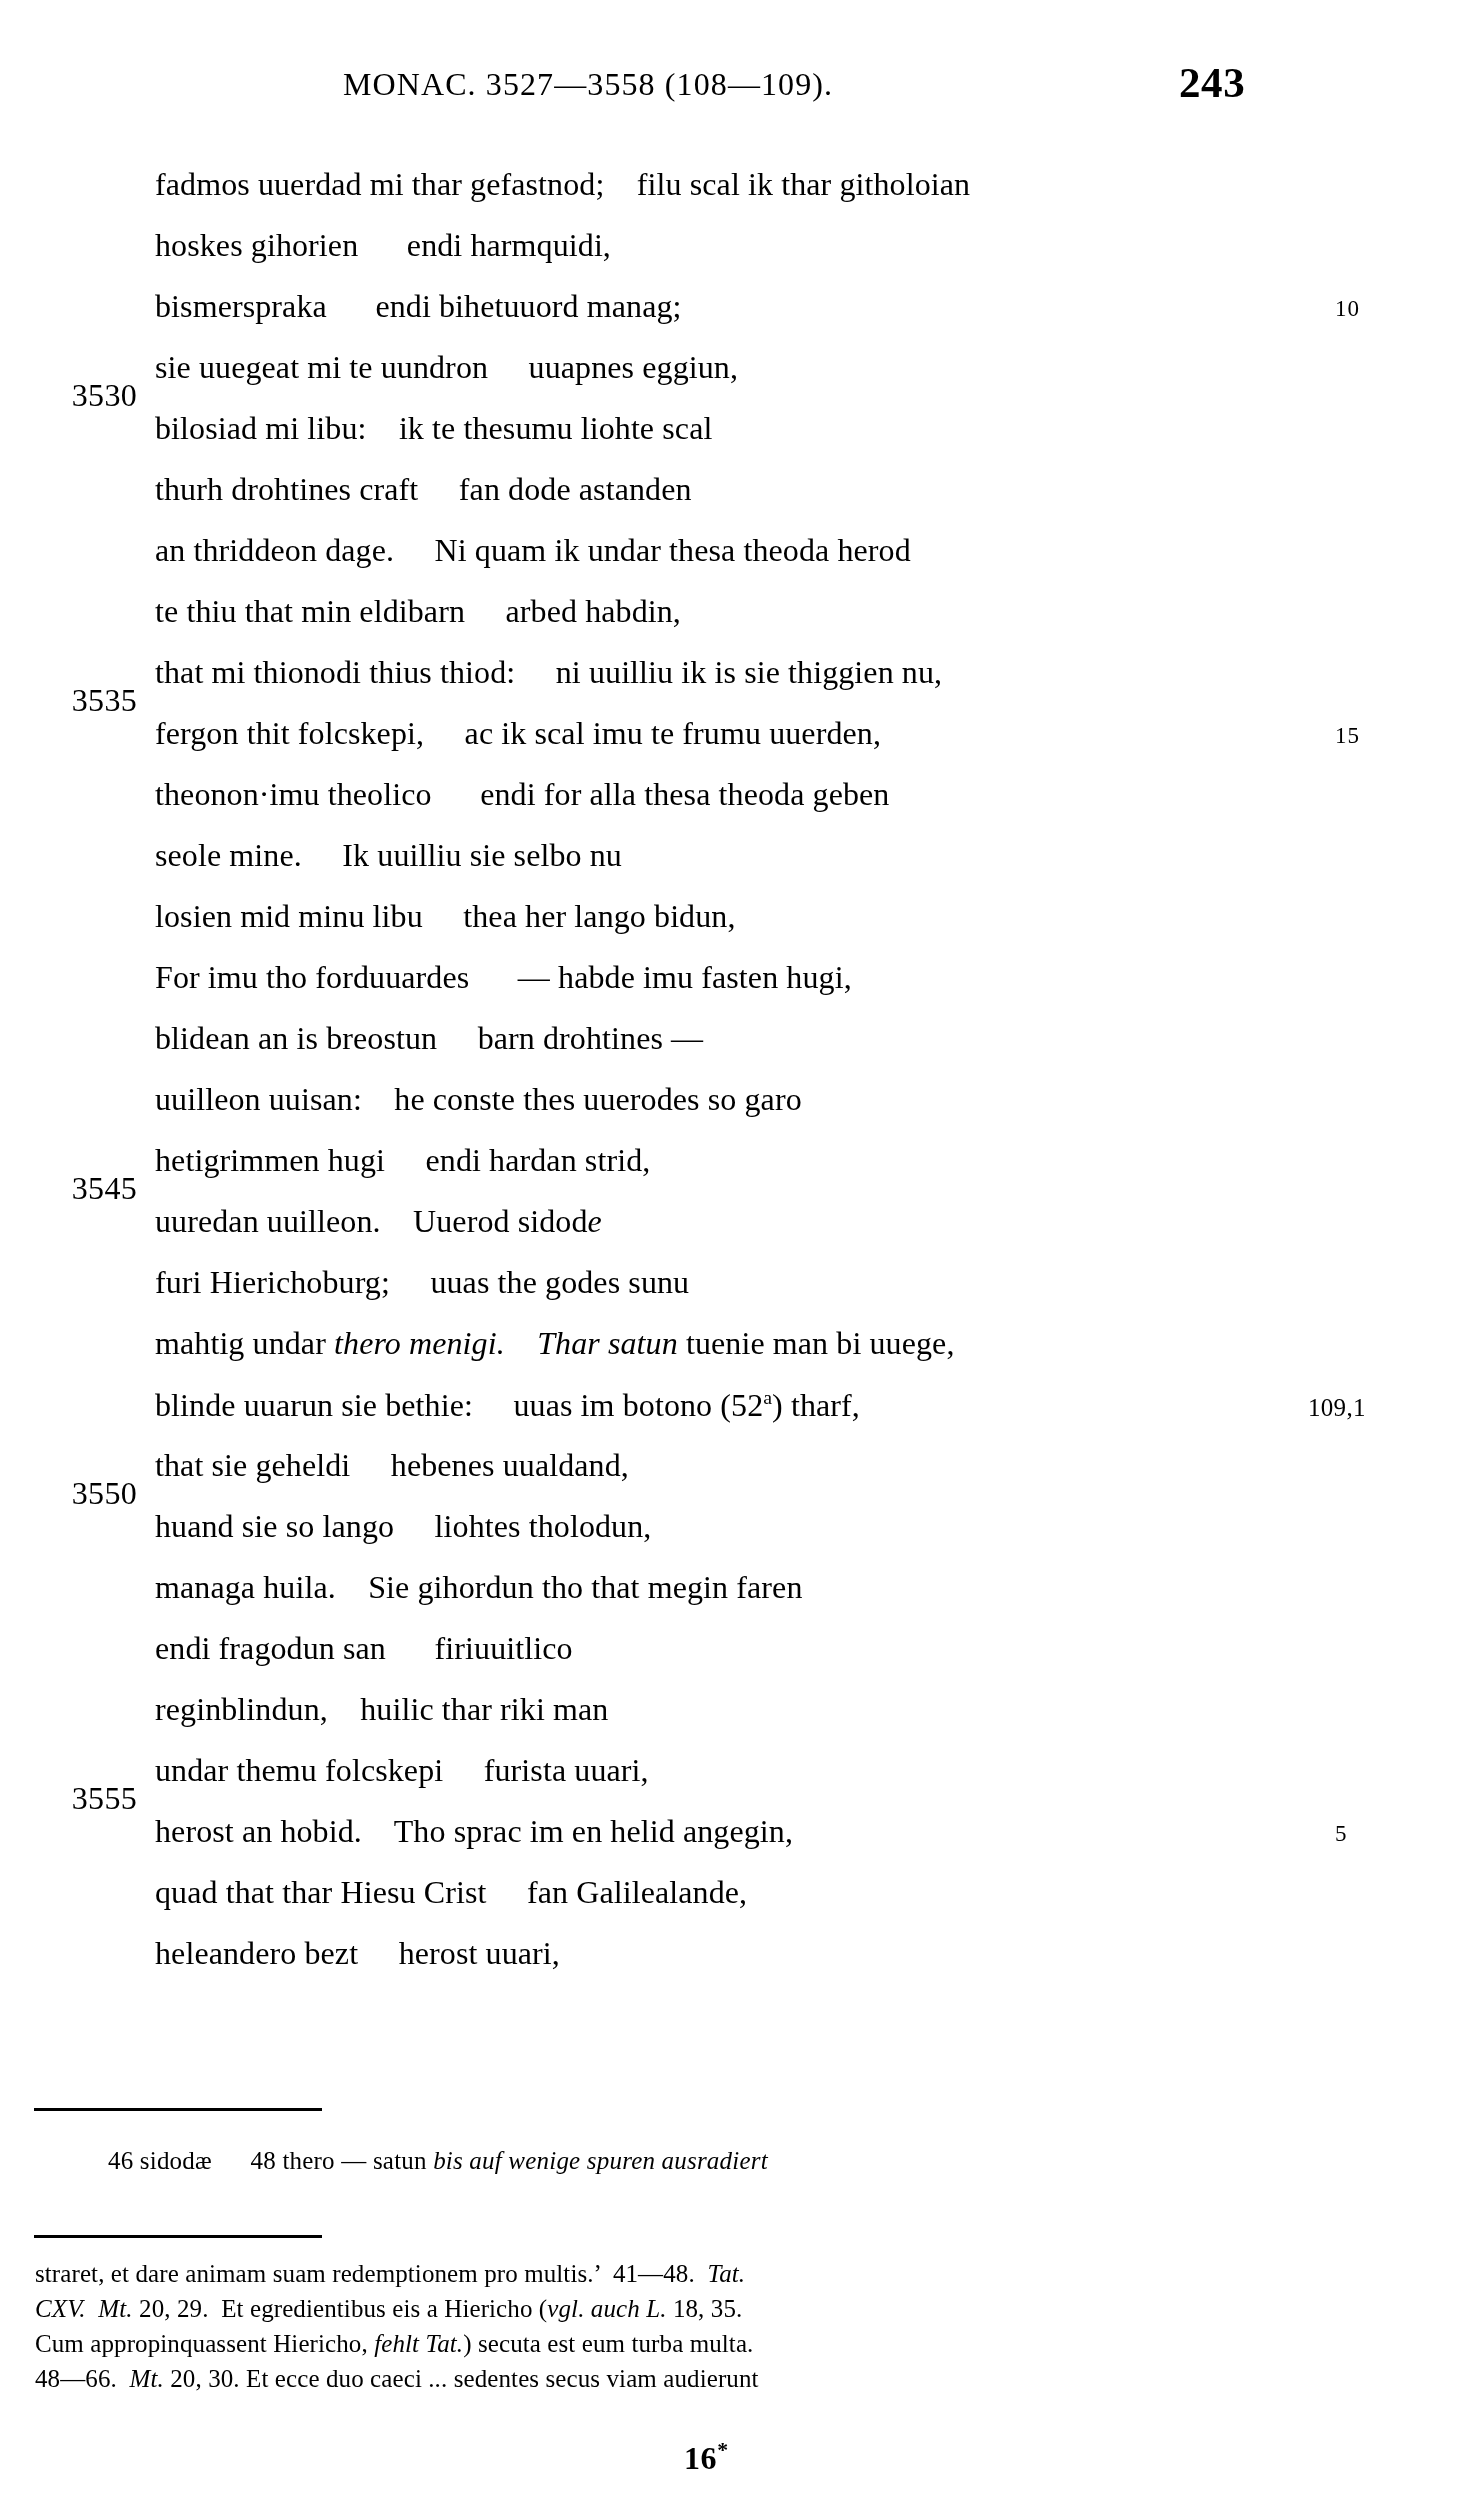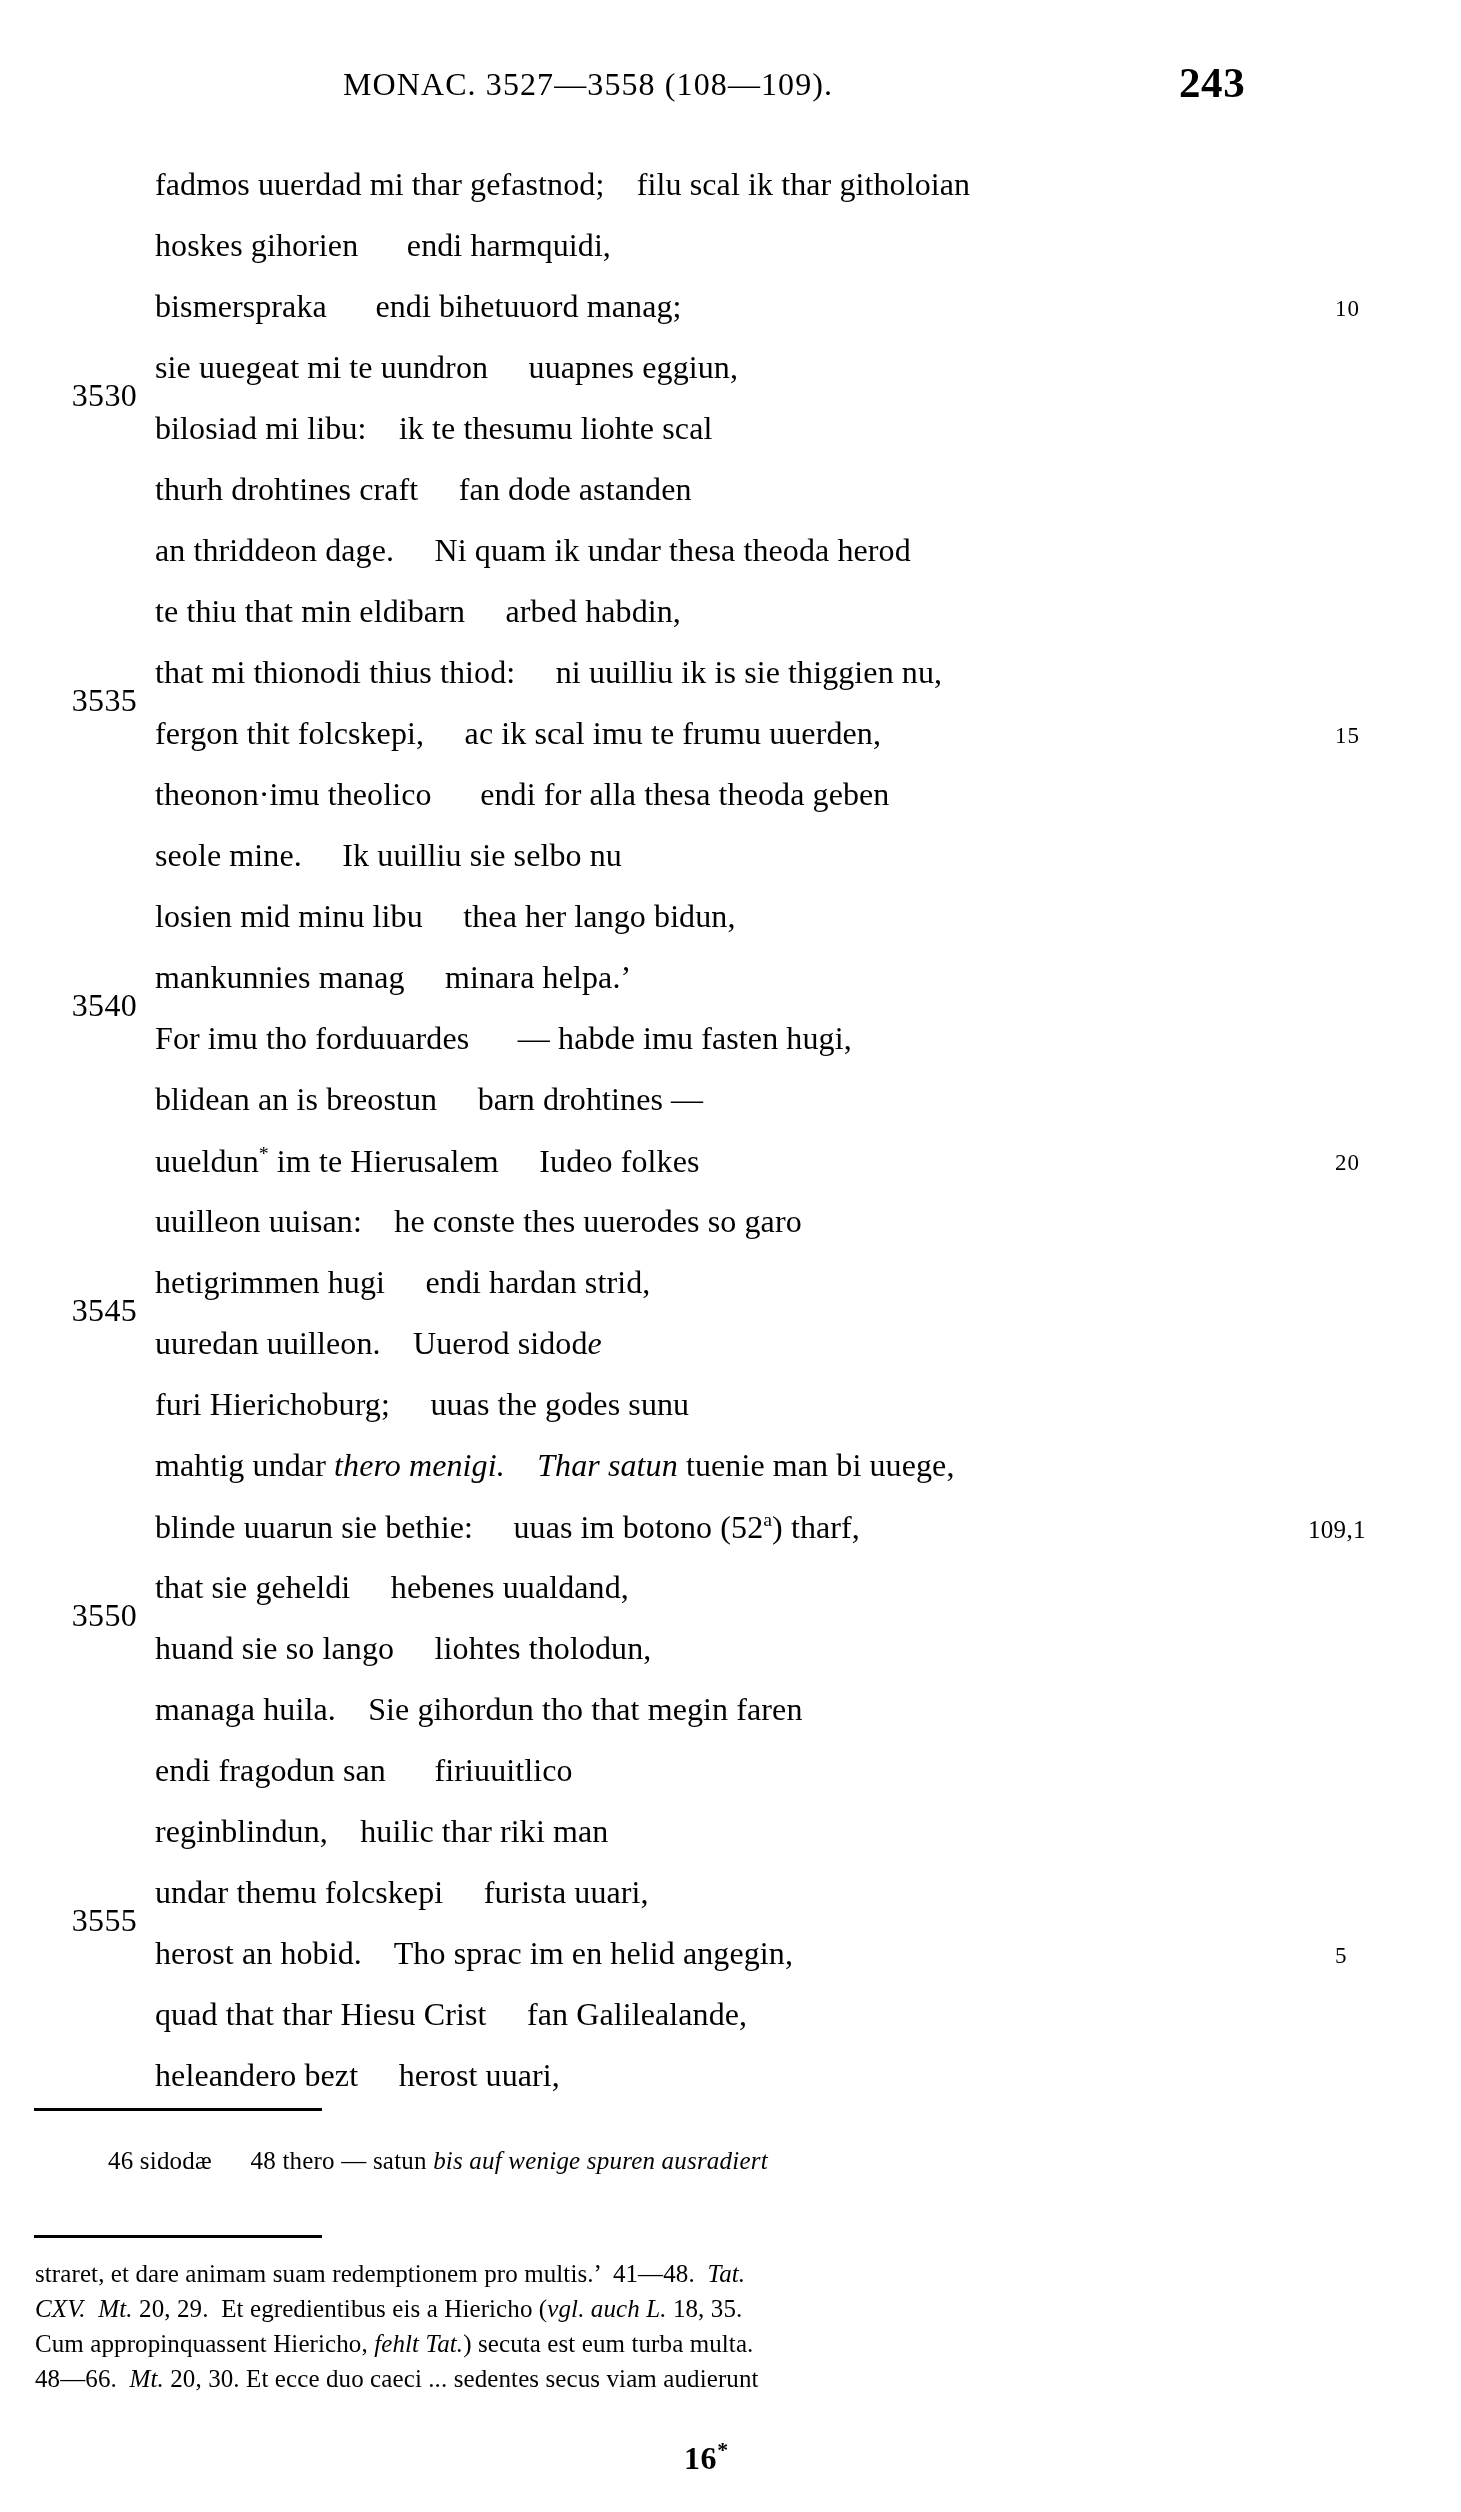--- a/index.html
+++ b/index.html
@@ -204,35 +204,26 @@
       </div>
       <div class="vline">
         <div class="lineno"></div>
         <div class="vtext">seole mine.     Ik uuilliu sie selbo nu</div>
       </div>
       <div class="vline">
         <div class="lineno"></div>
         <div class="vtext">losien mid minu libu     thea her lango bidun,</div>
       </div>
       <div class="vline">
-        <div class="lineno">3540</div>
-        <div class="vtext">mankunnies manag     minara helpa.’</div>
-      </div>
-      <div class="vline">
         <div class="lineno"></div>
         <div class="vtext">For imu tho forduuardes      — habde imu fasten hugi,</div>
       </div>
       <div class="vline">
         <div class="lineno"></div>
         <div class="vtext">blidean an is breostun     barn drohtines —</div>
-      </div>
-      <div class="vline">
-        <div class="lineno"></div>
-        <div class="vtext">uueldun<span class="sup">*</span> im te Hierusalem     Iudeo folkes</div>
-        <div class="marginno m-right">20</div>
       </div>
       <div class="vline">
         <div class="lineno"></div>
         <div class="vtext">uuilleon uuisan:    he conste thes uuerodes so garo</div>
       </div>
       <div class="vline">
         <div class="lineno">3545</div>
         <div class="vtext">hetigrimmen hugi     endi hardan strid,</div>
       </div>
       <div class="vline">

